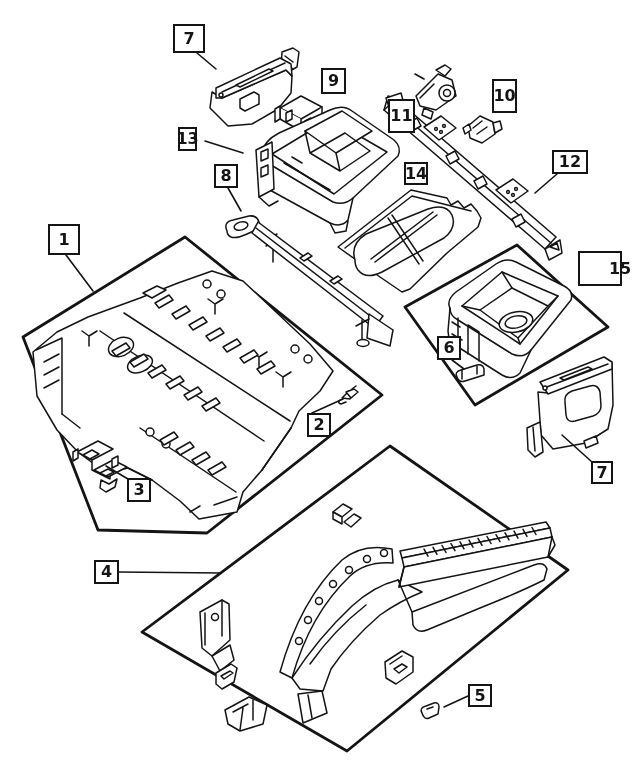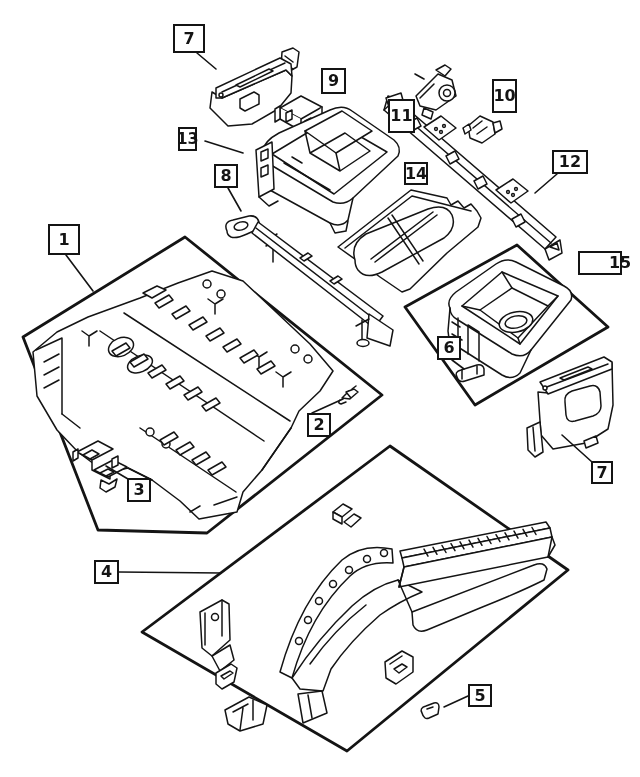--- a/index.html
+++ b/index.html
@@ -335,16 +335,16 @@
     </div>
     <div class="callout" style="left: 552px; top: 150px; width: 36px; height: 24px;">
       <span>12</span>
     </div>
     <div class="callout" style="left: 178px; top: 127px; width: 19px; height: 24px;">
       <span>13</span>
     </div>
     <div class="callout" style="left: 404px; top: 162px; width: 24px; height: 23px;">
       <span>14</span>
     </div>
-    <div class="callout" style="left: 578px; top: 251px; width: 25px; height: 24px; padding-left: 40px;">
+    <div class="callout" style="left: 578px; top: 251px; width: 25px; height: 35px; padding-left: 40px;">
       <span>15</span>
     </div>
   </div>
 
 </body></html>

